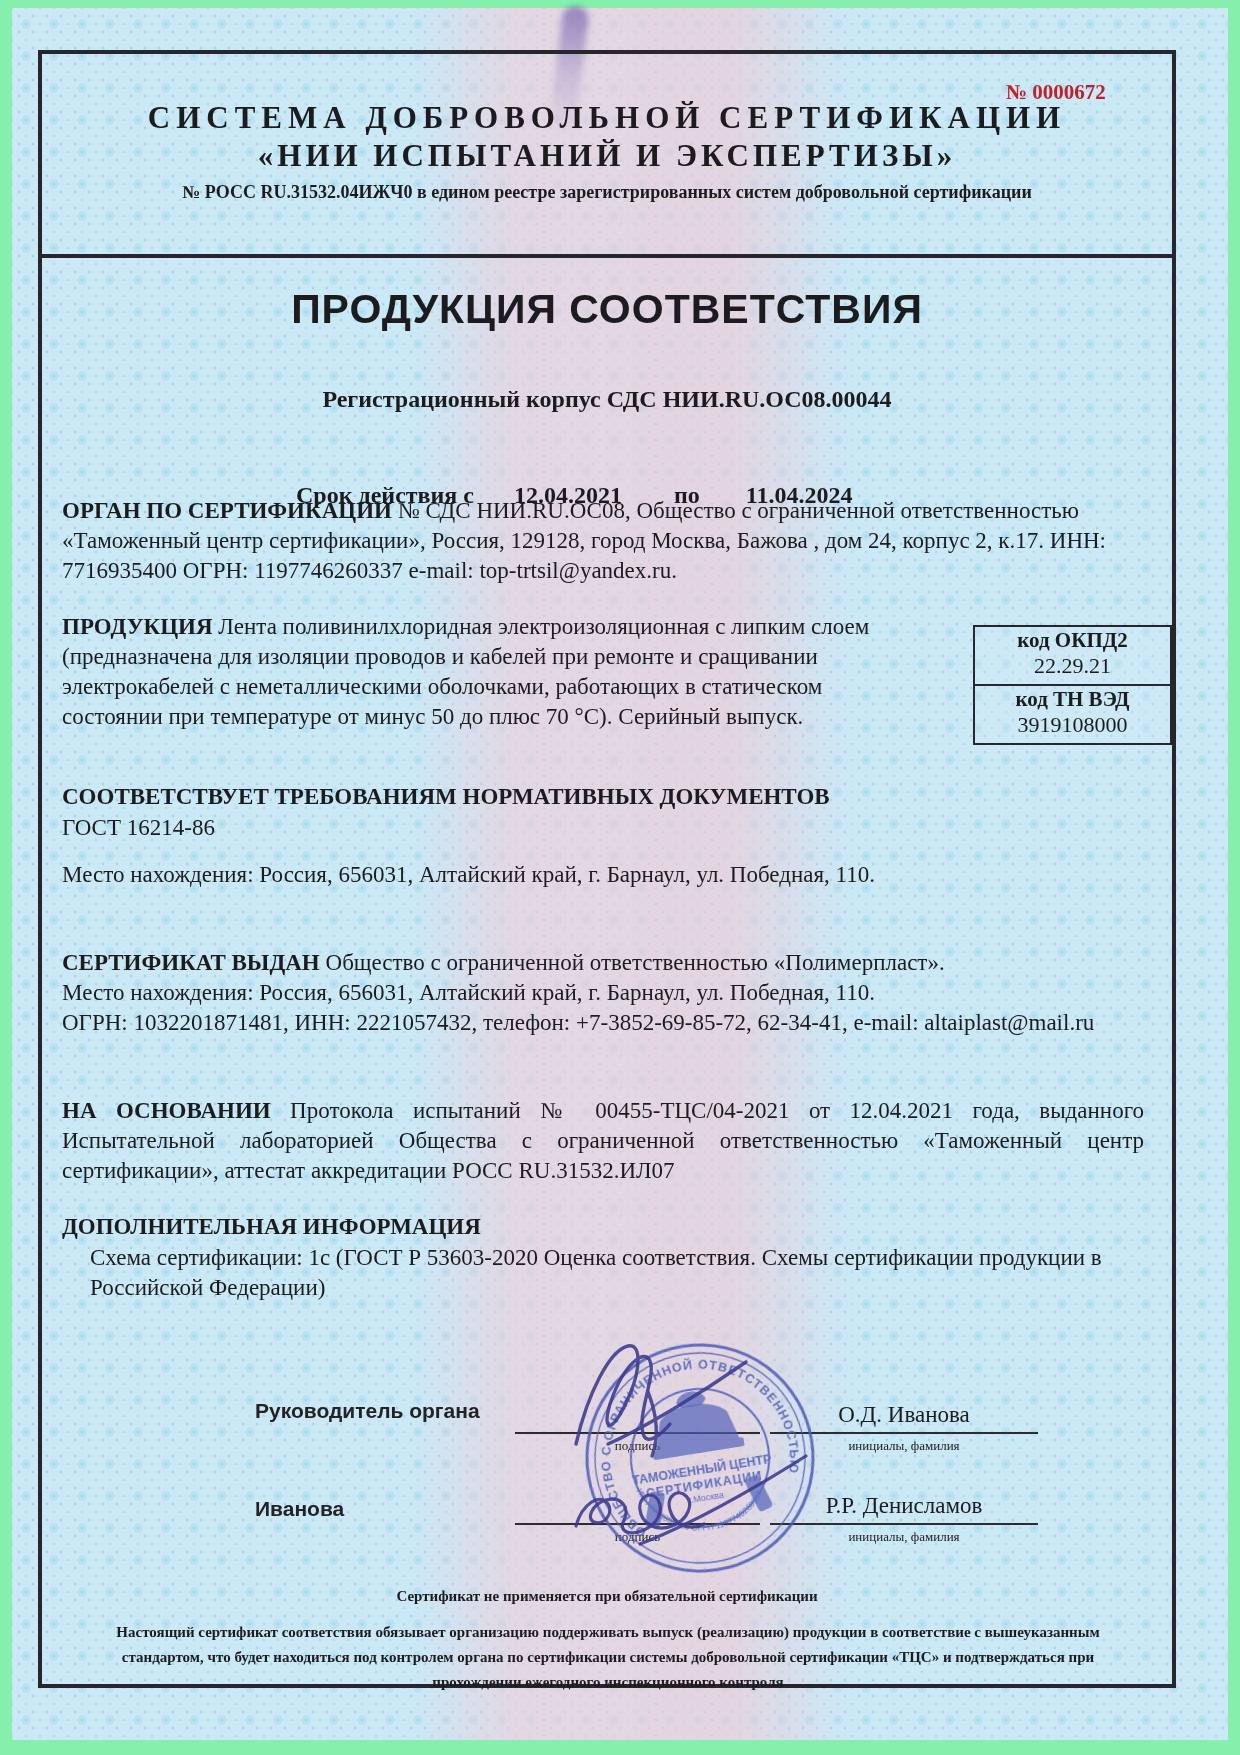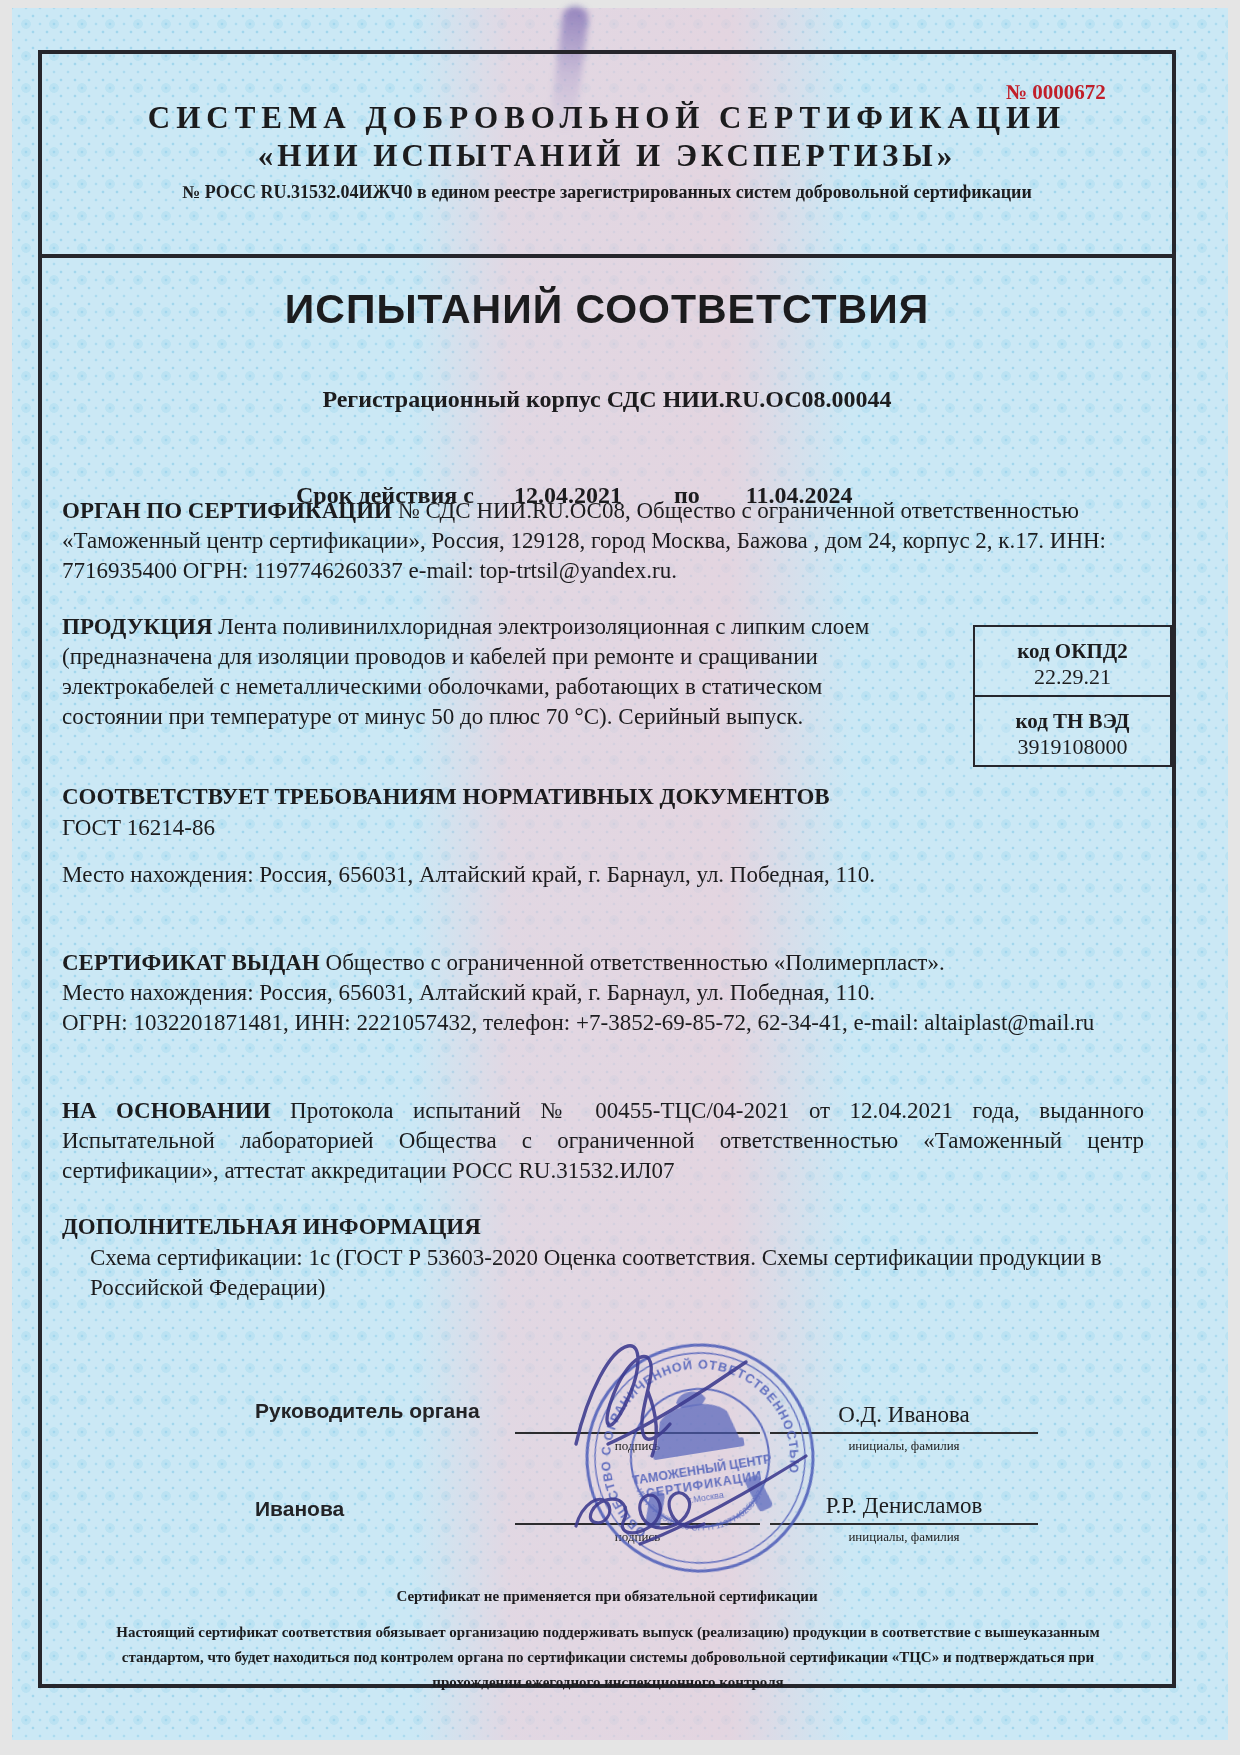--- a/index.html
+++ b/index.html
@@ -1,16 +1,16 @@
 <!DOCTYPE html>
 <html><head>
 <meta charset="utf-8">
 <style>
   html,body{margin:0;padding:0;}
-  .page{position:relative;width:1240px;height:1755px;background:#e5e5e5;overflow:hidden;
+  .page{position:relative;width:1240px;height:1755px;background:#86efac;overflow:hidden;
         font-family:"Liberation Serif", serif;color:#1c1c1e;}
   .texture{position:absolute;left:12px;top:8px;width:1216px;height:1732px;
     background-color:#cbe8f5;
     background-image:
       linear-gradient(90deg, rgba(246,208,216,0) 33%, rgba(244,202,212,.55) 41%, rgba(243,200,210,.6) 59%, rgba(246,208,216,0) 69%),
       radial-gradient(circle, rgba(122,196,228,.5) 1.1px, rgba(122,196,228,0) 1.7px),
       radial-gradient(circle, rgba(122,196,228,.38) 1.1px, rgba(122,196,228,0) 1.7px),
       radial-gradient(circle, rgba(150,212,236,.30) 4.5px, rgba(150,212,236,0) 5.2px);
     background-size:100% 100%, 14px 16px, 14px 16px, 28px 32px;
     background-position:0 0, 0 0, 7px 8px, 0 0;}
@@ -36,21 +36,21 @@
   .validity span{display:inline-block;margin-top:32px;}
   .validity .v-from{margin-left:34px;}
   .validity .v-po{margin-left:46px;}
   .validity .v-to{margin-left:40px;}
 
   .para{position:absolute;font-size:23px;line-height:30px;}
   .lbl{font-weight:bold;}
   .org-para{left:62px;top:496px;width:1082px;}
   .product-para{left:62px;top:612px;width:842px;}
   .codes{position:absolute;left:973px;top:625px;width:199px;}
-  .codebox{border:2px solid #26262c;text-align:center;padding:11px 0 5px 0;background:rgba(210,235,246,.25);}
+  .codebox{border:2px solid #26262c;text-align:center;padding:0 0 5px 0;background:rgba(210,235,246,.25);}
   .codebox + .codebox{margin-top:-2px;}
   .code-label{font-size:21px;font-weight:bold;line-height:26px;}
   .code-value{font-size:22px;line-height:26px;}
   .conf-label{left:62px;top:782px;font-weight:bold;}
   .conf-text{left:62px;top:813px;}
   .manuf-para{left:62px;top:860px;width:1082px;}
   .issued-para{left:62px;top:948px;width:1082px;}
   .contacts{text-align:justify;}
   .basis-para{left:62px;top:1096px;width:1082px;text-align:justify;}
   .addl-label{left:62px;top:1212px;font-weight:bold;}
@@ -92,21 +92,21 @@
   <div class="texture"></div>
   <div class="smudge"></div>
   <div class="frame"></div>
   <div class="divider"></div>
 
   <div class="serial">№ 0000672</div>
   <div class="sys1">СИСТЕМА ДОБРОВОЛЬНОЙ СЕРТИФИКАЦИИ</div>
   <div class="sys2">«НИИ ИСПЫТАНИЙ И ЭКСПЕРТИЗЫ»</div>
   <div class="registry">№ РОСС RU.31532.04ИЖЧ0 в едином реестре зарегистрированных систем добровольной сертификации</div>
 
-  <div class="title">ИСПЫТАНИЙ СООТВЕТСТВИЯ</div>
+  <div class="title">ПРОДУКЦИЯ СООТВЕТСТВИЯ</div>
   <div class="regnum">Регистрационный корпус СДС НИИ.RU.ОС08.00044</div>
 
   <div class="validity">
     <span>Срок действия с</span>
     <span class="v-from">12.04.2021</span>
     <span class="v-po">по</span>
     <span class="v-to">11.04.2024</span>
   </div>
 
   <div class="para org-para">

